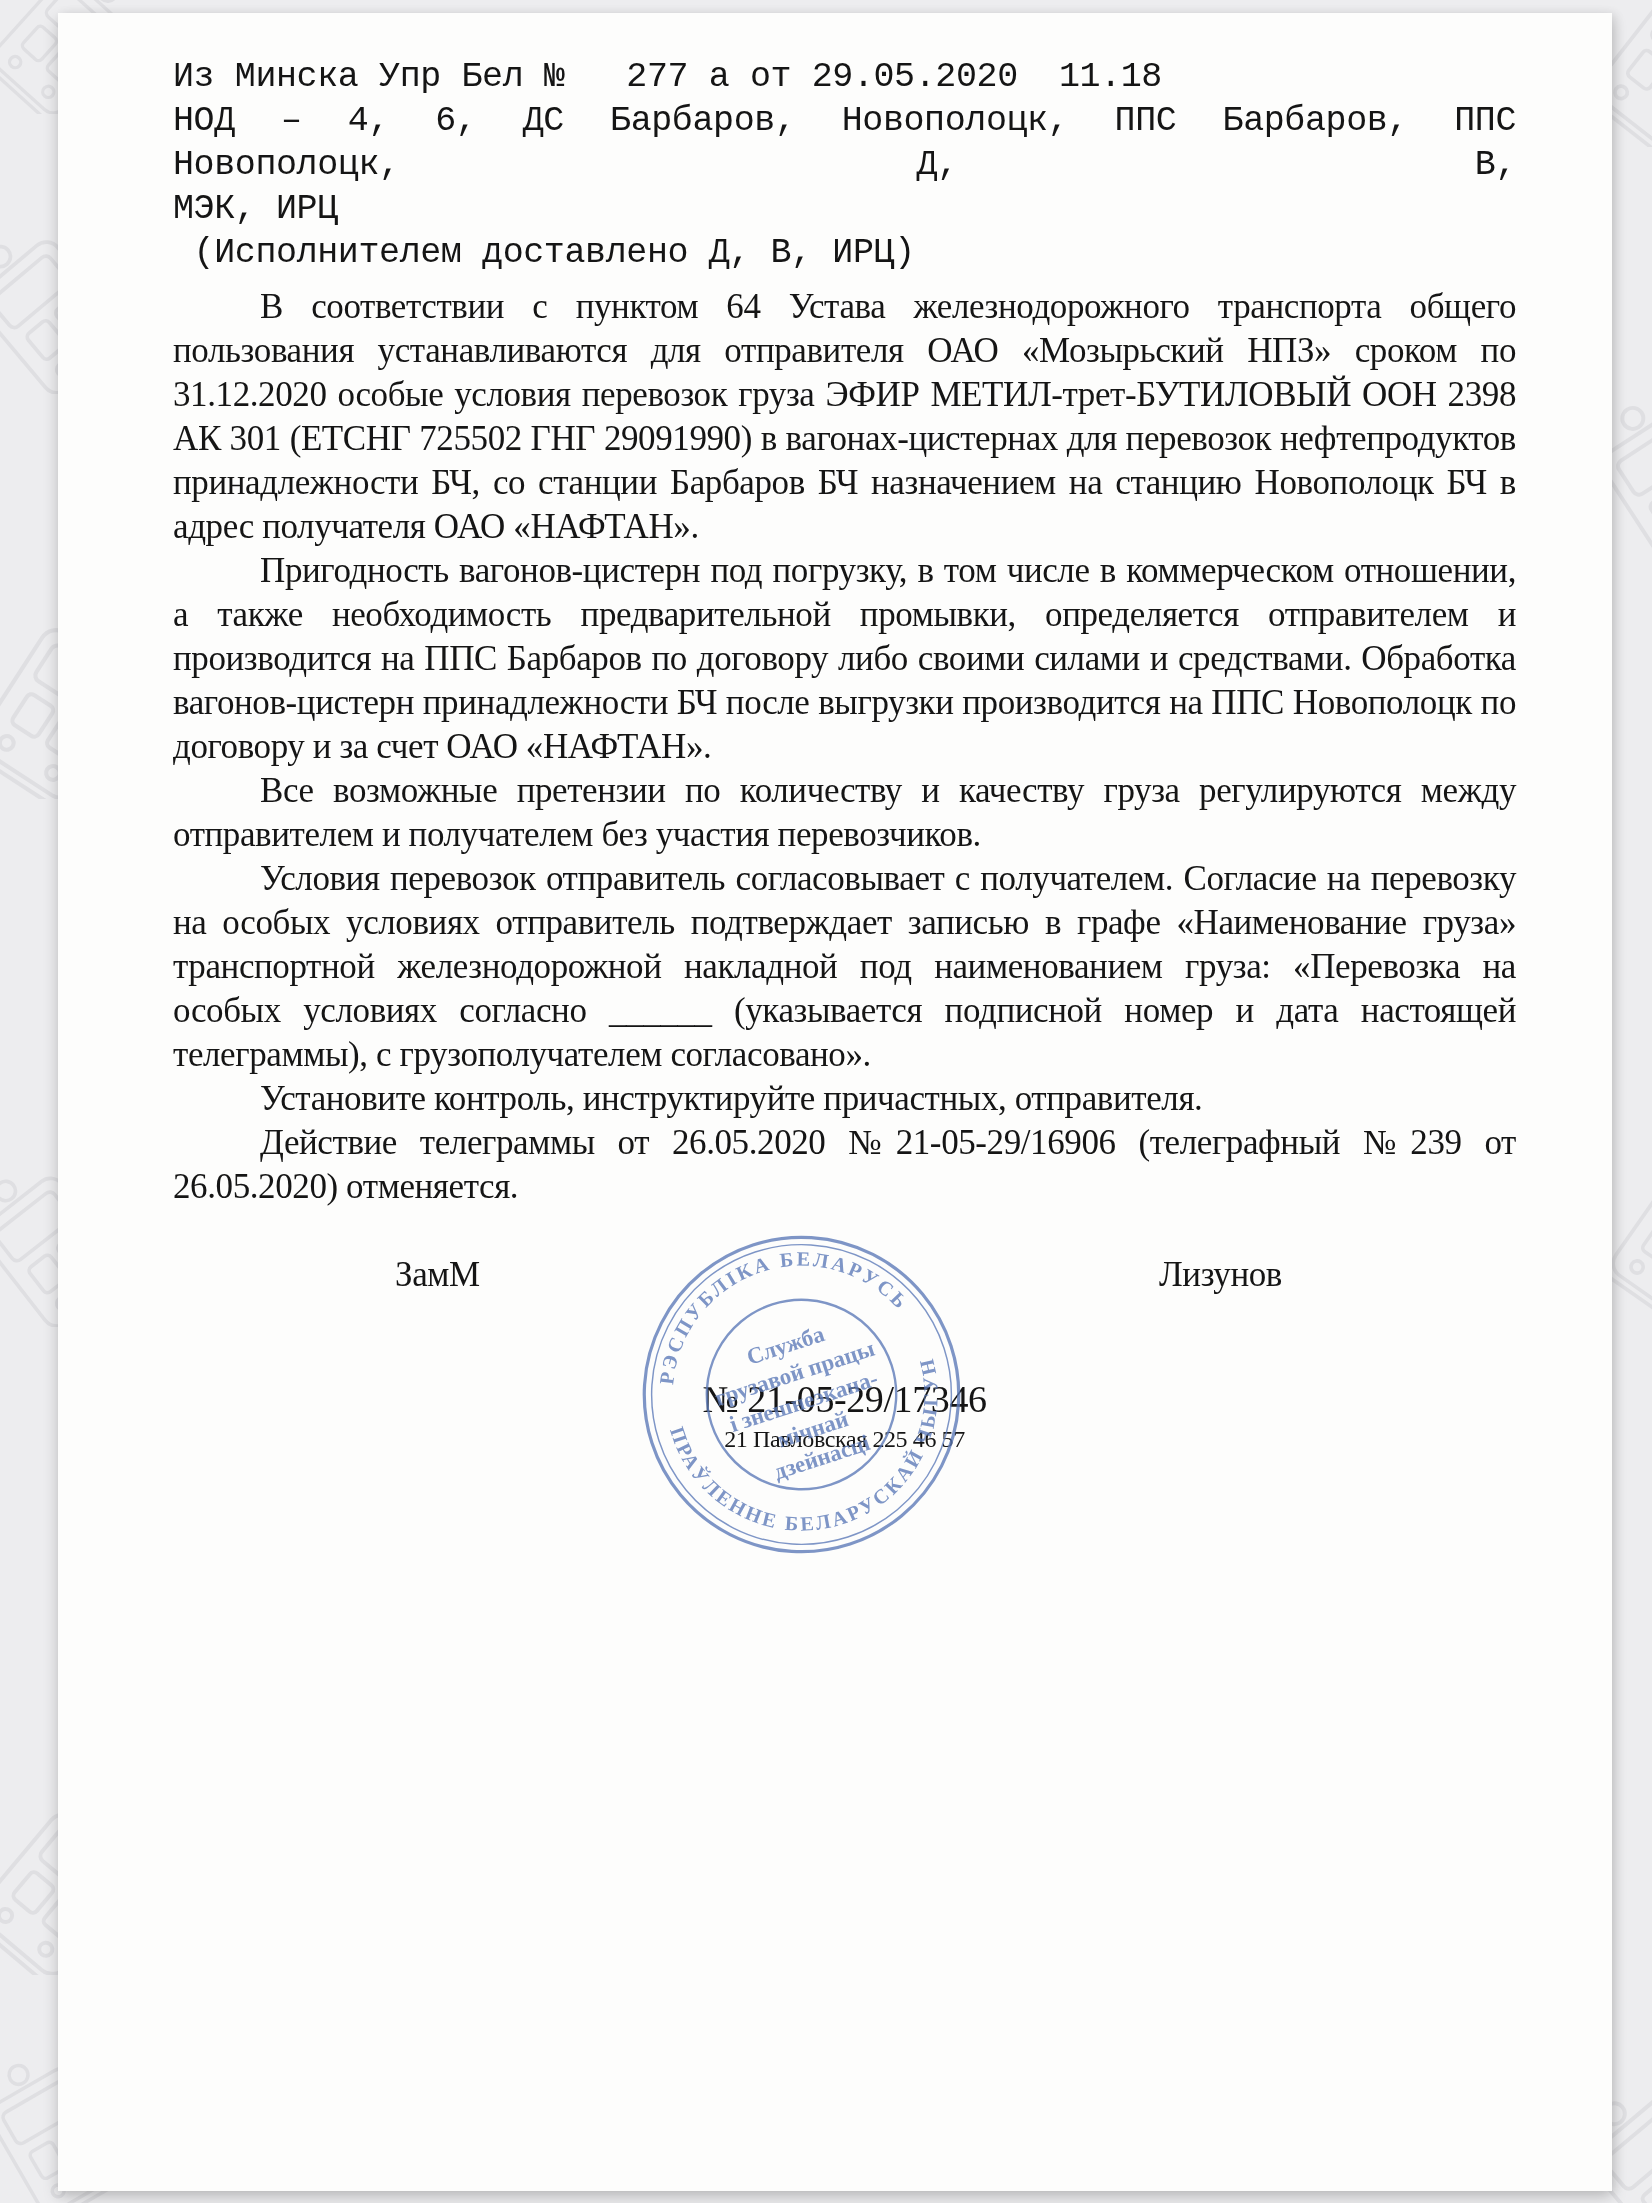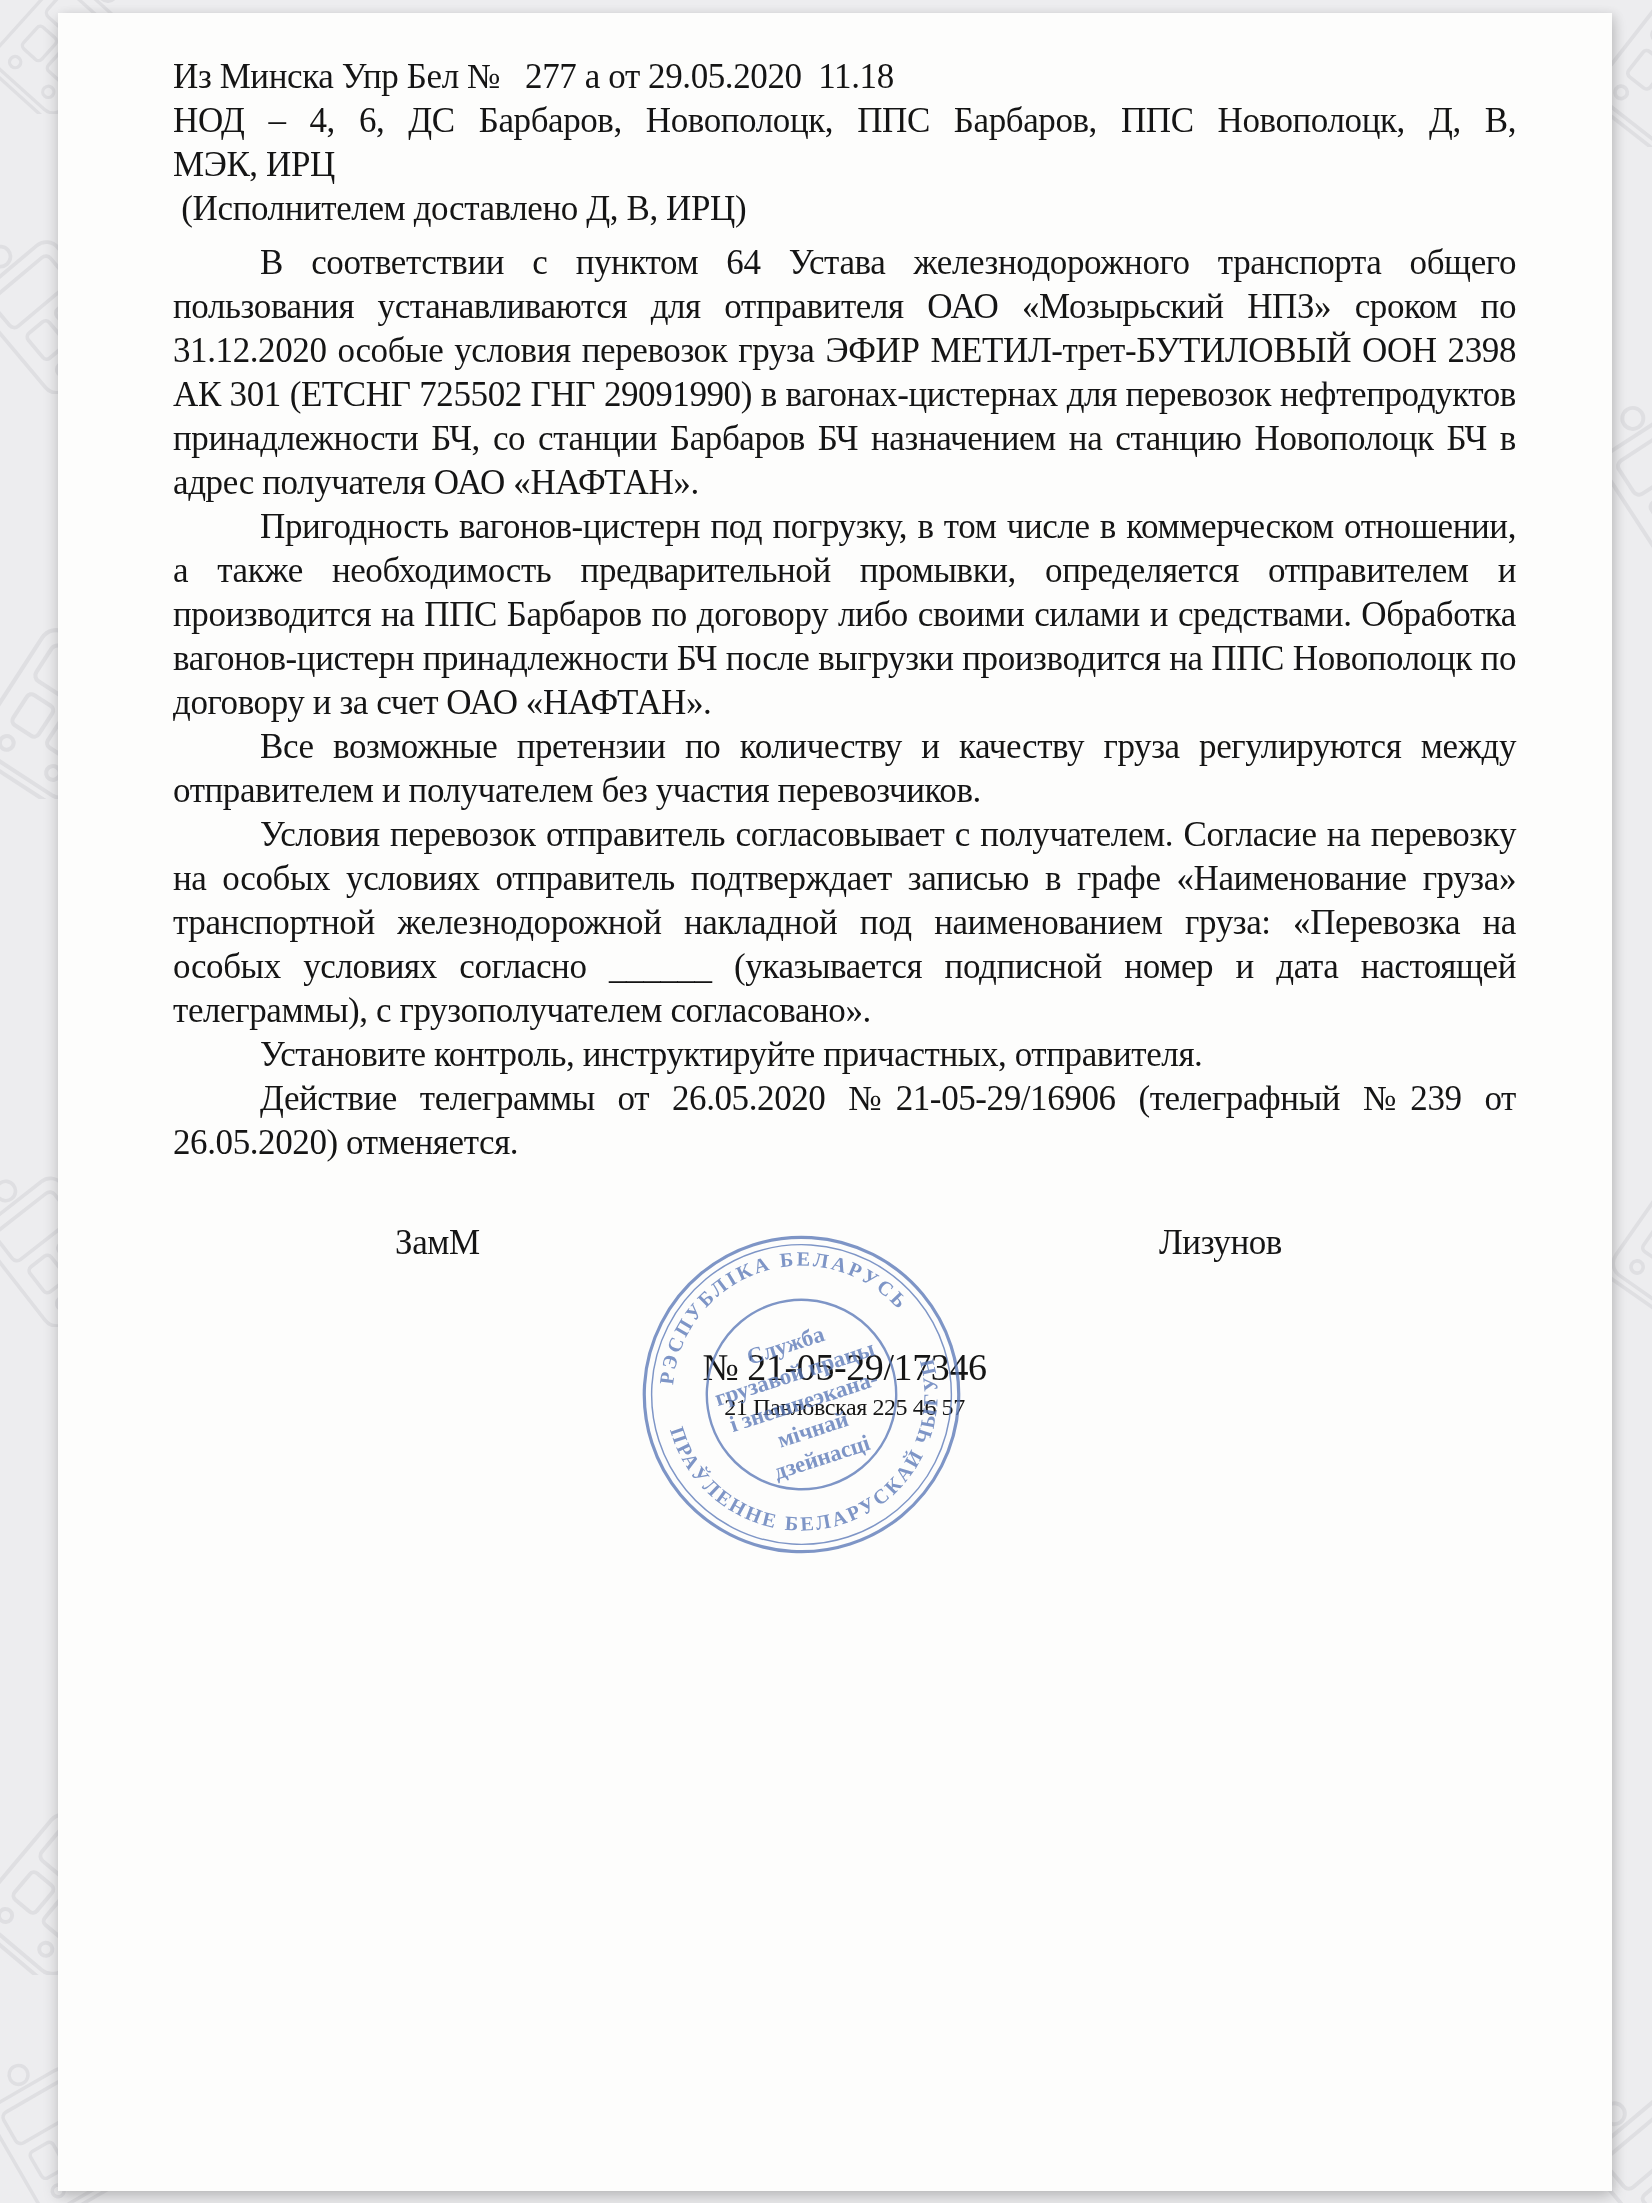--- a/index.html
+++ b/index.html
@@ -18,28 +18,28 @@
     box-shadow:0 7.3px 14.7px rgba(0,0,0,.20), 3.7px 0 9.2px rgba(0,0,0,.07);
   }
   .content{
     position:relative;
     padding:42px 96px 0 115px;
     color:#151515;
     font-size:35px;line-height:44px;
     letter-spacing:-0.4px;
     text-align:justify;
   }
-  .hline{white-space:pre-wrap;}
+  .hline{white-space:pre-wrap;font-family:Liberation Mono, monospace;}
   .hline.just{text-align:justify;text-align-last:justify;}
   .body-paragraphs{margin-top:10px;}
   .para{margin:0;text-indent:87px;}
   
   .sig-row{
     display:flex;justify-content:space-between;
-    margin-top:56px;padding-left:222px;padding-right:234px;
+    margin-top:44px;padding-left:222px;padding-right:234px;
     text-align:right;
   }
   
   .refs{margin-top:81px;text-align:center;}
   .ref-number,.ref-date{font-size:38px;line-height:42px;}
   .ref-executor{font-size:24px;line-height:31px;margin-top:4px;}
   
   .stamp{
     position:absolute;left:578px;top:1216px;width:331px;height:331px;
     pointer-events:none;

